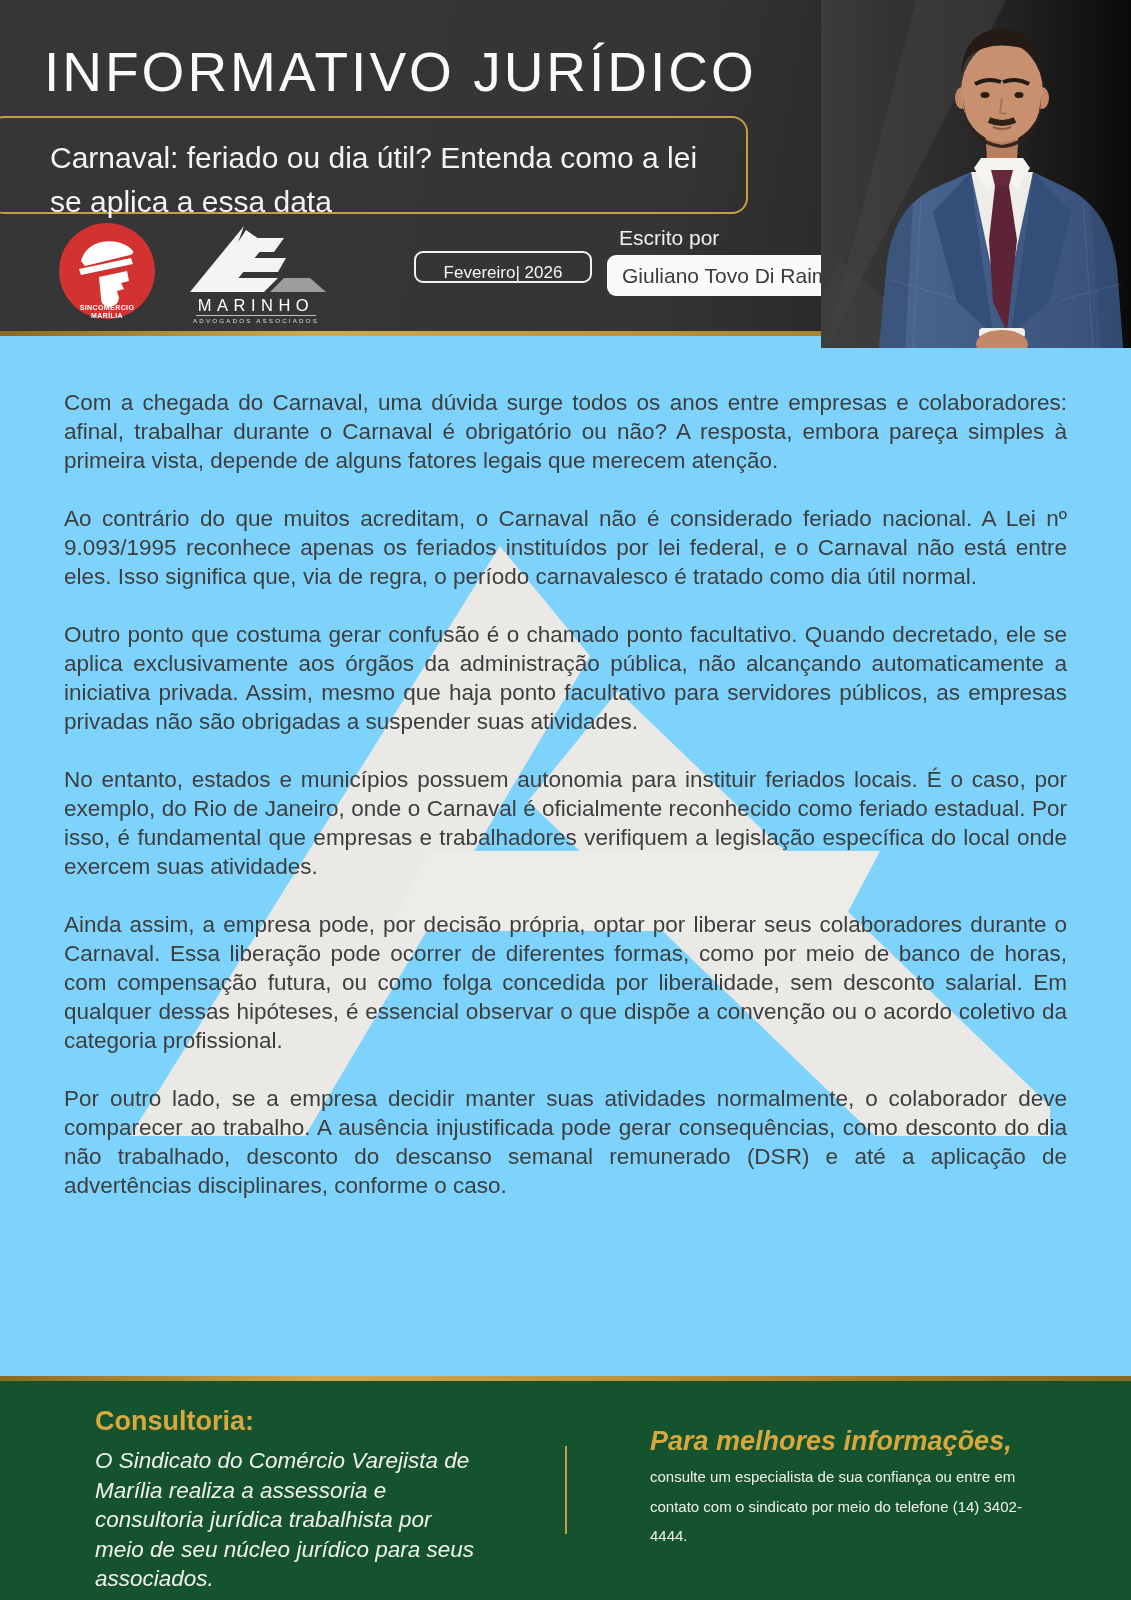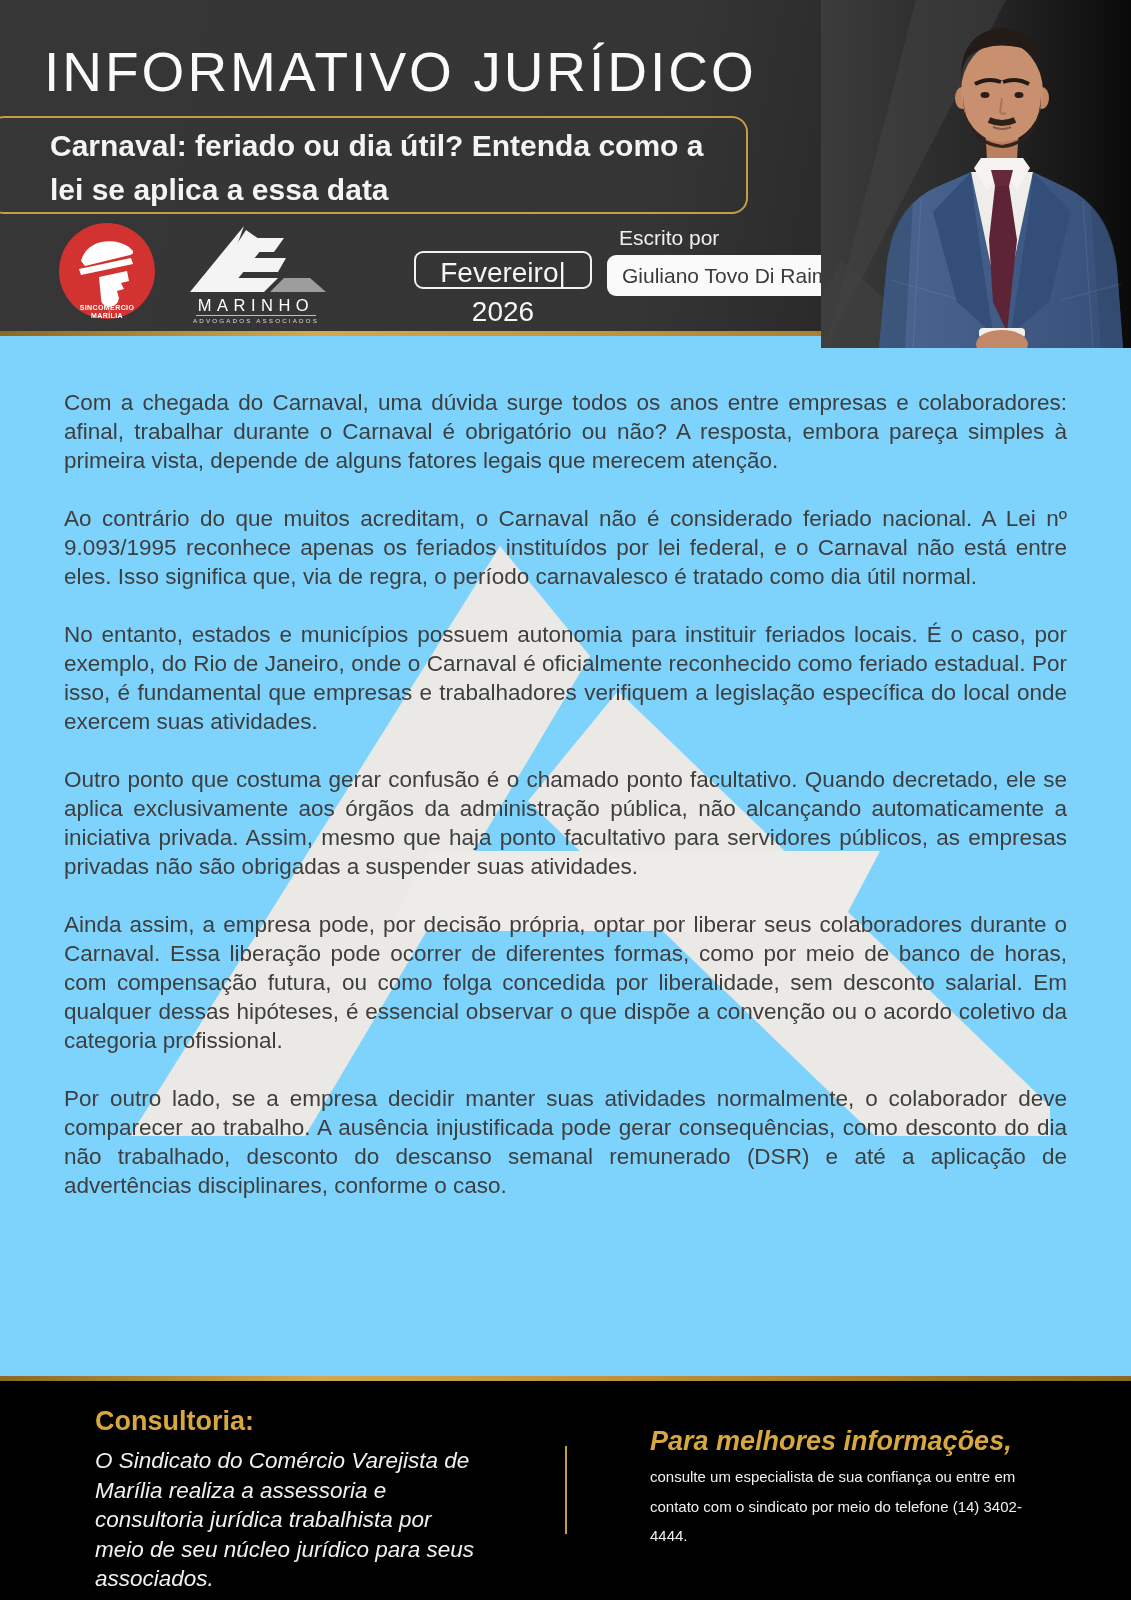--- a/index.html
+++ b/index.html
@@ -9,46 +9,46 @@
 
   
   .header { position:absolute; left:0; top:0; width:1131px; height:336px;
             background:linear-gradient(100deg,#363636 0%,#353535 58%,#2a2a2a 74%,#161616 92%,#0c0c0c 100%); }
   .header-gold-line { position:absolute; left:0; top:331px; width:1131px; height:5px;
             background:linear-gradient(90deg,#8a6a22,#d2a94e 28%,#c0923a 55%,#9a7628 85%,#8a6a22); z-index:2; }
   .page-title { position:absolute; left:44px; top:40px; font-size:55px; font-weight:400;
             letter-spacing:3px; color:#fafafa; white-space:nowrap; }
   .subtitle-box { position:absolute; left:-12px; top:116px; width:760px; height:98px;
             border:2px solid #c79d42; border-radius:16px; }
-  .subtitle { position:absolute; left:60px; top:6px; width:680px; font-size:30px;
-            line-height:44px; color:#f4f4f4; font-weight:700; }
+  .subtitle { position:absolute; left:60px; top:18px; width:680px; font-size:30px;
+            line-height:44px; color:#f4f4f4; font-weight:400; }
 
   .logo-sincomercio { position:absolute; left:56px; top:220px; }
   .logo-marinho { position:absolute; left:180px; top:224px; }
 
-  .date-badge { position:absolute; left:414px; top:251px; width:178px; height:38px;
-            border:2px solid #f2f2f2; border-radius:9px; color:#f5f5f5; font-size:28px;
+  .date-badge { position:absolute; left:414px; top:251px; width:178px; height:32px;
+            border:2px solid #f2f2f2; border-radius:9px; color:#f5f5f5; font-size:17px;
             line-height:39px; text-align:center; }
   .written-by-label { position:absolute; left:619px; top:226px; font-size:21px; color:#efefef; }
   .author-pill { position:absolute; left:607px; top:255px; width:256px; height:41px;
             background:#fafafa; border-radius:9px; color:#3a3a3a; font-size:21px;
             line-height:41px; padding-left:15px; white-space:nowrap; overflow:hidden; z-index:1; }
 
   .photo { position:absolute; right:0; top:0; width:310px; height:348px; z-index:5; }
 
   
   .content { position:absolute; left:0; top:336px; width:1131px; height:1040px;
             background:#7dd3fc; overflow:hidden; }
   .watermark { position:absolute; left:70px; top:210px; z-index:0; }
   .article-text { position:relative; z-index:1; padding:52px 64px 0 64px; }
   .article-text p { width:1003px; font-size:22.5px; line-height:29px; color:#3e3e3e;
             text-align:justify; margin-bottom:29px; }
 
   
-  .footer { position:absolute; left:0; top:1376px; width:1131px; height:224px; background:#000000; }
+  .footer { position:absolute; left:0; top:1376px; width:1131px; height:224px; background:#14532d; }
   .footer-gold-line { position:absolute; left:0; top:0; width:1131px; height:5px;
             background:linear-gradient(90deg,#8a6a22,#d2a94e 28%,#c0923a 55%,#9a7628 85%,#8a6a22); }
   .footer-left-heading { position:absolute; left:95px; top:30px; font-size:27px; color:#d8a73e; }
   .footer-left-body { position:absolute; left:95px; top:70px; width:388px; font-size:22.5px;
             line-height:29.5px; color:#f1f0ee;font-style:italic; }
   .footer-divider { position:absolute; left:565px; top:70px; width:2px; height:88px; background:#c79d42; }
   .footer-right-heading { position:absolute; left:650px; top:50px; font-size:27px; color:#d8a73e;font-style:italic; }
   .footer-right-body { position:absolute; left:650px; top:86px; width:374px; font-size:15px;
             line-height:29.5px; color:#f1f0ee; }
 </style>
@@ -151,22 +151,22 @@
 
   <main class="content">
     <svg class="watermark" width="980" height="590" viewBox="0 0 980 590">
       <polygon points="430,0 60,590 235,590 520,110" fill="#eae9e6"></polygon>
       <polygon points="548,145 980,560 980,590 805,590 458,255" fill="#eae9e6"></polygon>
       <polygon points="360,305 810,305 768,385 318,385" fill="#edece9"></polygon>
     </svg>
     <div class="article-text">
       <p>Com a chegada do Carnaval, uma dúvida surge todos os anos entre empresas e colaboradores: afinal, trabalhar durante o Carnaval é obrigatório ou não? A resposta, embora pareça simples à primeira vista, depende de alguns fatores legais que merecem atenção.</p>
       <p>Ao contrário do que muitos acreditam, o Carnaval não é considerado feriado nacional. A Lei nº 9.093/1995 reconhece apenas os feriados instituídos por lei federal, e o Carnaval não está entre eles. Isso significa que, via de regra, o período carnavalesco é tratado como dia útil normal.</p>
+      <p>Outro ponto que costuma gerar confusão é o chamado ponto facultativo. Quando decretado, ele se aplica exclusivamente aos órgãos da administração pública, não alcançando automaticamente a iniciativa privada. Assim, mesmo que haja ponto facultativo para servidores públicos, as empresas privadas não são obrigadas a suspender suas atividades.</p>
       <p>No entanto, estados e municípios possuem autonomia para instituir feriados locais. É o caso, por exemplo, do Rio de Janeiro, onde o Carnaval é oficialmente reconhecido como feriado estadual. Por isso, é fundamental que empresas e trabalhadores verifiquem a legislação específica do local onde exercem suas atividades.</p>
-      <p>Outro ponto que costuma gerar confusão é o chamado ponto facultativo. Quando decretado, ele se aplica exclusivamente aos órgãos da administração pública, não alcançando automaticamente a iniciativa privada. Assim, mesmo que haja ponto facultativo para servidores públicos, as empresas privadas não são obrigadas a suspender suas atividades.</p>
       <p>Ainda assim, a empresa pode, por decisão própria, optar por liberar seus colaboradores durante o Carnaval. Essa liberação pode ocorrer de diferentes formas, como por meio de banco de horas, com compensação futura, ou como folga concedida por liberalidade, sem desconto salarial. Em qualquer dessas hipóteses, é essencial observar o que dispõe a convenção ou o acordo coletivo da categoria profissional.</p>
       <p>Por outro lado, se a empresa decidir manter suas atividades normalmente, o colaborador deve comparecer ao trabalho. A ausência injustificada pode gerar consequências, como desconto do dia não trabalhado, desconto do descanso semanal remunerado (DSR) e até a aplicação de advertências disciplinares, conforme o caso.</p>
     </div>
   </main>
 
   <footer class="footer">
     <div class="footer-gold-line"></div>
     <h3 class="footer-left-heading">Consultoria:</h3>
     <p class="footer-left-body">O Sindicato do Comércio Varejista de Marília realiza a assessoria e consultoria jurídica trabalhista por meio de seu núcleo jurídico para seus associados.</p>
     <div class="footer-divider"></div>

